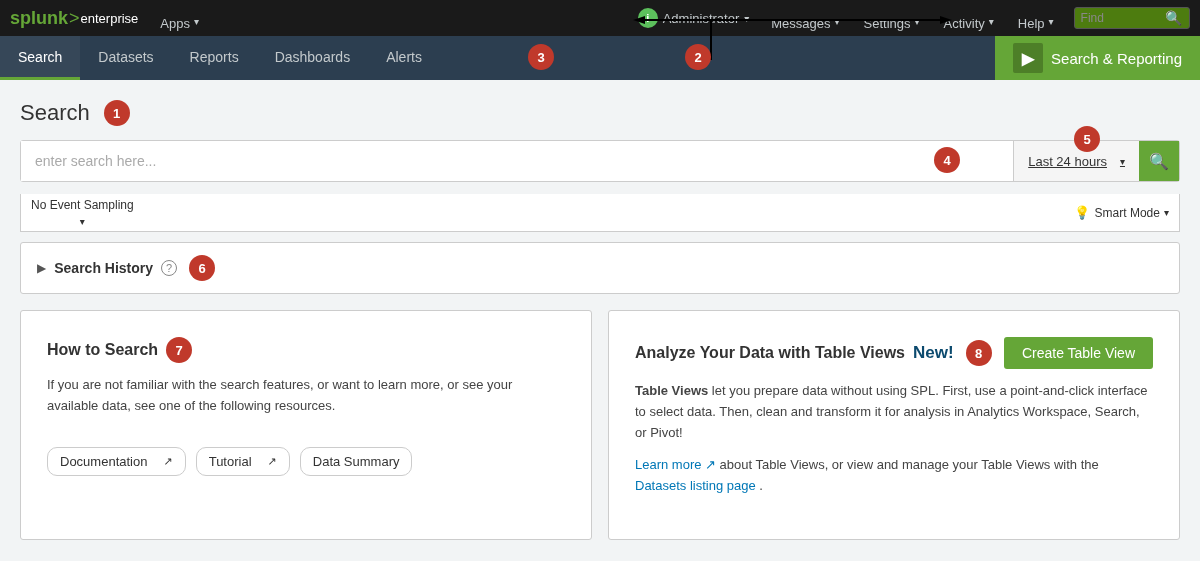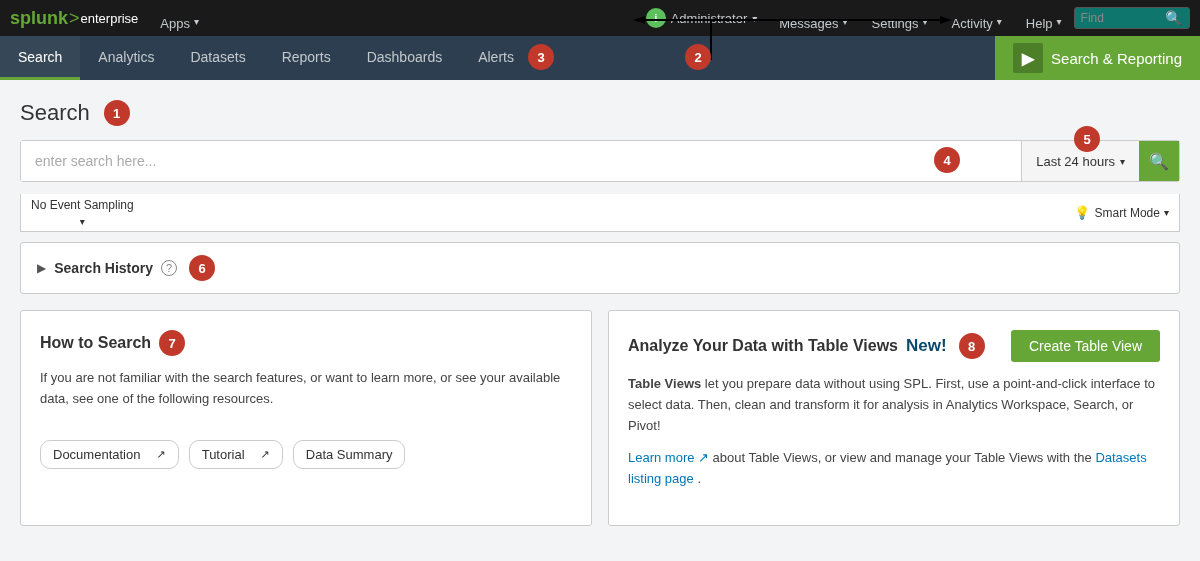--- a/index.html
+++ b/index.html
@@ -51,25 +51,26 @@
     .admin-circle {
       width: 20px; height: 20px;
       background: #5cc05c;
       border-radius: 50%;
       display: flex; align-items: center; justify-content: center;
       color: white; font-size: 11px; font-weight: bold;
     }
     .find-box {
       display: flex;
       align-items: center;
-      background: #0f766e;
+      background: #4d7c0f;
       border: 1px solid #555;
       border-radius: 3px;
       padding: 2px 6px;
       gap: 5px;
+      margin-left: 8px;
     }
     .find-box input {
       background: transparent;
       border: none;
       outline: none;
       color: #ccc;
       font-size: 12px;
       width: 80px;
     }
     .find-box input::placeholder { color: #888; }
@@ -153,23 +154,24 @@
     .time-range-btn {
       border: none;
       border-left: 1px solid #ccc;
       background: #f5f5f5;
       padding: 0 14px;
       font-size: 13px;
       color: #333;
       cursor: pointer;
       display: flex;
       align-items: center;
-      gap: 5px;
+      gap: 13px;
       height: 40px;
       white-space: nowrap;
+      text-decoration: underline;
     }
     .search-go-btn {
       background: #65a637;
       border: none;
       cursor: pointer;
       width: 40px;
       display: flex;
       align-items: center;
       justify-content: center;
       color: white;
@@ -253,21 +255,21 @@
     
     .cards-row {
       display: flex;
       gap: 16px;
       padding-bottom: 20px;
     }
     .card {
       background: #fff;
       border: 1px solid #ccc;
       border-radius: 3px;
-      padding: 19px;
+      padding: 26px;
       flex: 1;
     }
     .card-title {
       font-size: 16px;
       font-weight: 700;
       color: #333;
       margin-bottom: 12px;
       display: flex;
       align-items: center;
       gap: 8px;
@@ -361,23 +363,20 @@
     <div class="find-box">
       <input type="text" placeholder="Find" style="">
       <span>🔍</span>
     </div>
   </div>
 </nav>
 
 <nav class="sec-nav">
   <div class="sec-nav-tab active">
     <span>Search</span>
-  </div>
-  <div class="sec-nav-tab">
-    <span>Analytics</span>
   </div>
   <div class="sec-nav-tab">
     <span>Datasets</span>
   </div>
   <div class="sec-nav-tab">
     <span>Reports</span>
   </div>
   <div class="sec-nav-tab">
     <span>Dashboards</span>
   </div>

